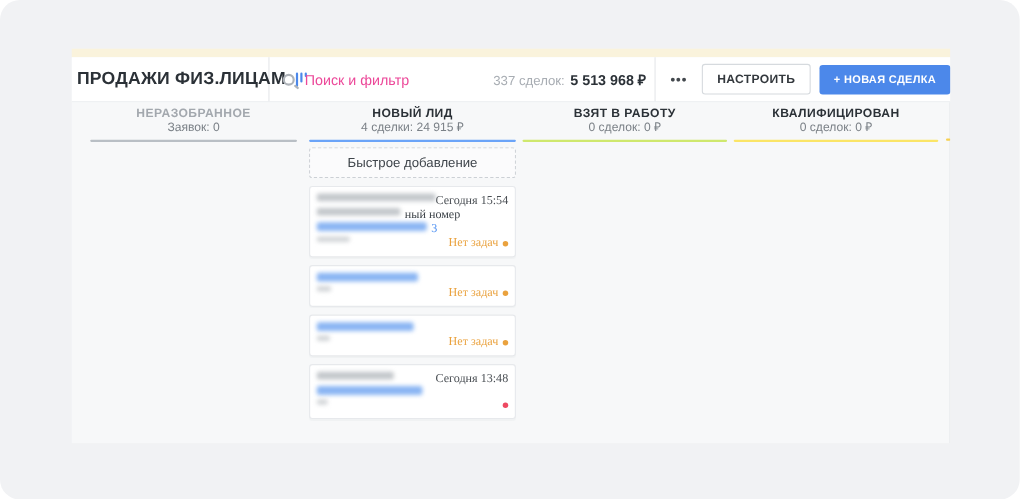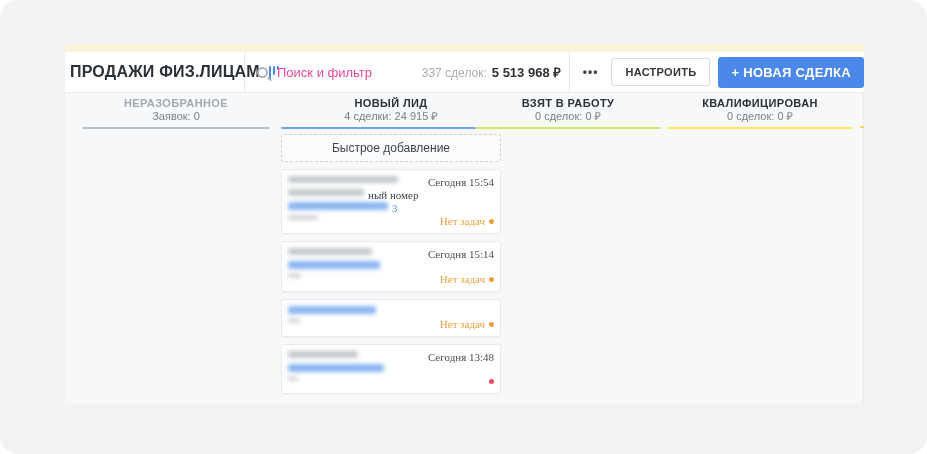--- a/index.html
+++ b/index.html
@@ -24,26 +24,26 @@
   .search{flex:1; height:100%; display:flex; align-items:center; gap:9px; padding-left:12px;}
   .search-icon{width:11px; height:11px; border:2px solid #aeb3b9; border-radius:50%; position:relative; flex:none;}
   .search-icon::after{content:""; position:absolute; width:5px; height:2px; background:#aeb3b9; transform:rotate(40deg); left:8px; top:9px; border-radius:1px;}
   .search-placeholder{font-size:13px; color:#ec4899;}
   .stats{display:flex; align-items:baseline; gap:5px; padding-right:8px;}
   .stats-label{font-size:12px; color:#a8adb3;}
   .stats-value{font-size:13px; font-weight:bold; color:#2b3137;}
   .header-sep{width:1px; height:100%; background:#e5e7ea; flex:none;}
   .more-button{padding:0 13px; font-size:12px; font-weight:bold; color:#43484d; letter-spacing:1px; cursor:pointer; flex:none;}
   .settings-button{flex:none; border:1px solid #d6dade; border-radius:3px; background:#fff; padding:7px 13px; font-size:11px; font-weight:bold; color:#33383d; letter-spacing:.3px; cursor:pointer; font-family:inherit;}
-  .new-deal-button{flex:none; margin-left:8px; border:none; border-radius:3px; background:var(--primary); padding:8px 13px; font-size:13px; font-weight:bold; color:#fff; letter-spacing:.3px; cursor:pointer; font-family:inherit;}
+  .new-deal-button{flex:none; margin-left:8px; border:none; border-radius:3px; background:var(--primary); padding:8px 13px; font-size:10px; font-weight:bold; color:#fff; letter-spacing:.3px; cursor:pointer; font-family:inherit;}
   
   .board{position:relative; height:310px; background:#f7f8f9; border-right:1px solid #e9ebee;}
   .col{position:absolute; top:0;}
   .col-1{left:17px; width:188px;}
-  .col-2{left:216px; width:220px;}
+  .col-2{left:216px; width:188px;}
   .col-3{left:410px; width:186px;}
   .col-4{left:602px; width:186px;}
   .col-head{text-align:center; padding-top:4px;}
   .col-name{font-size:11px; font-weight:bold; color:#2b3137; letter-spacing:.4px; line-height:12px;}
   .col-sum{font-size:11px; color:#7b8187; margin-top:1px; line-height:13px;}
   .col-line{height:2px; margin-top:4px; border-radius:1px; background:#b9bfc5;}
   .next-col-line{position:absolute; left:795px; top:33px; width:4px; height:2px; border-radius:1px;}
   
   .quick-add{margin-top:5px; height:28px; border:1px dashed #ccd0d5; border-radius:3px; background:rgba(253,253,254,.6); display:flex; align-items:center; justify-content:center; font-size:12px; color:#3f454b; cursor:pointer;}
   .card{margin-top:7px; background:#fff; border:1px solid #e7e9ec; border-radius:3px; padding:5px 6px 6px; cursor:pointer; box-shadow:0 1px 1px rgba(40,50,60,.03);}
@@ -129,24 +129,20 @@
           <div class="crow">
             <span class="blur tiny" style="width:30px"></span>
             <span class="tasks">
                 <span>Нет задач</span>
                 <span class="dot"></span>
               </span>
           </div>
         </div>
 
         <div class="card">
-          <div class="crow">
-            <span class="blur" style="width:84px"></span>
-            <span class="time">Сегодня 15:14</span>
-          </div>
           <div class="crow left">
             <span class="blur blue" style="width:92px"></span>
           </div>
           <div class="crow">
             <span class="blur tiny" style="width:13px"></span>
             <span class="tasks">
                 <span>Нет задач</span>
                 <span class="dot"></span>
               </span>
           </div>

